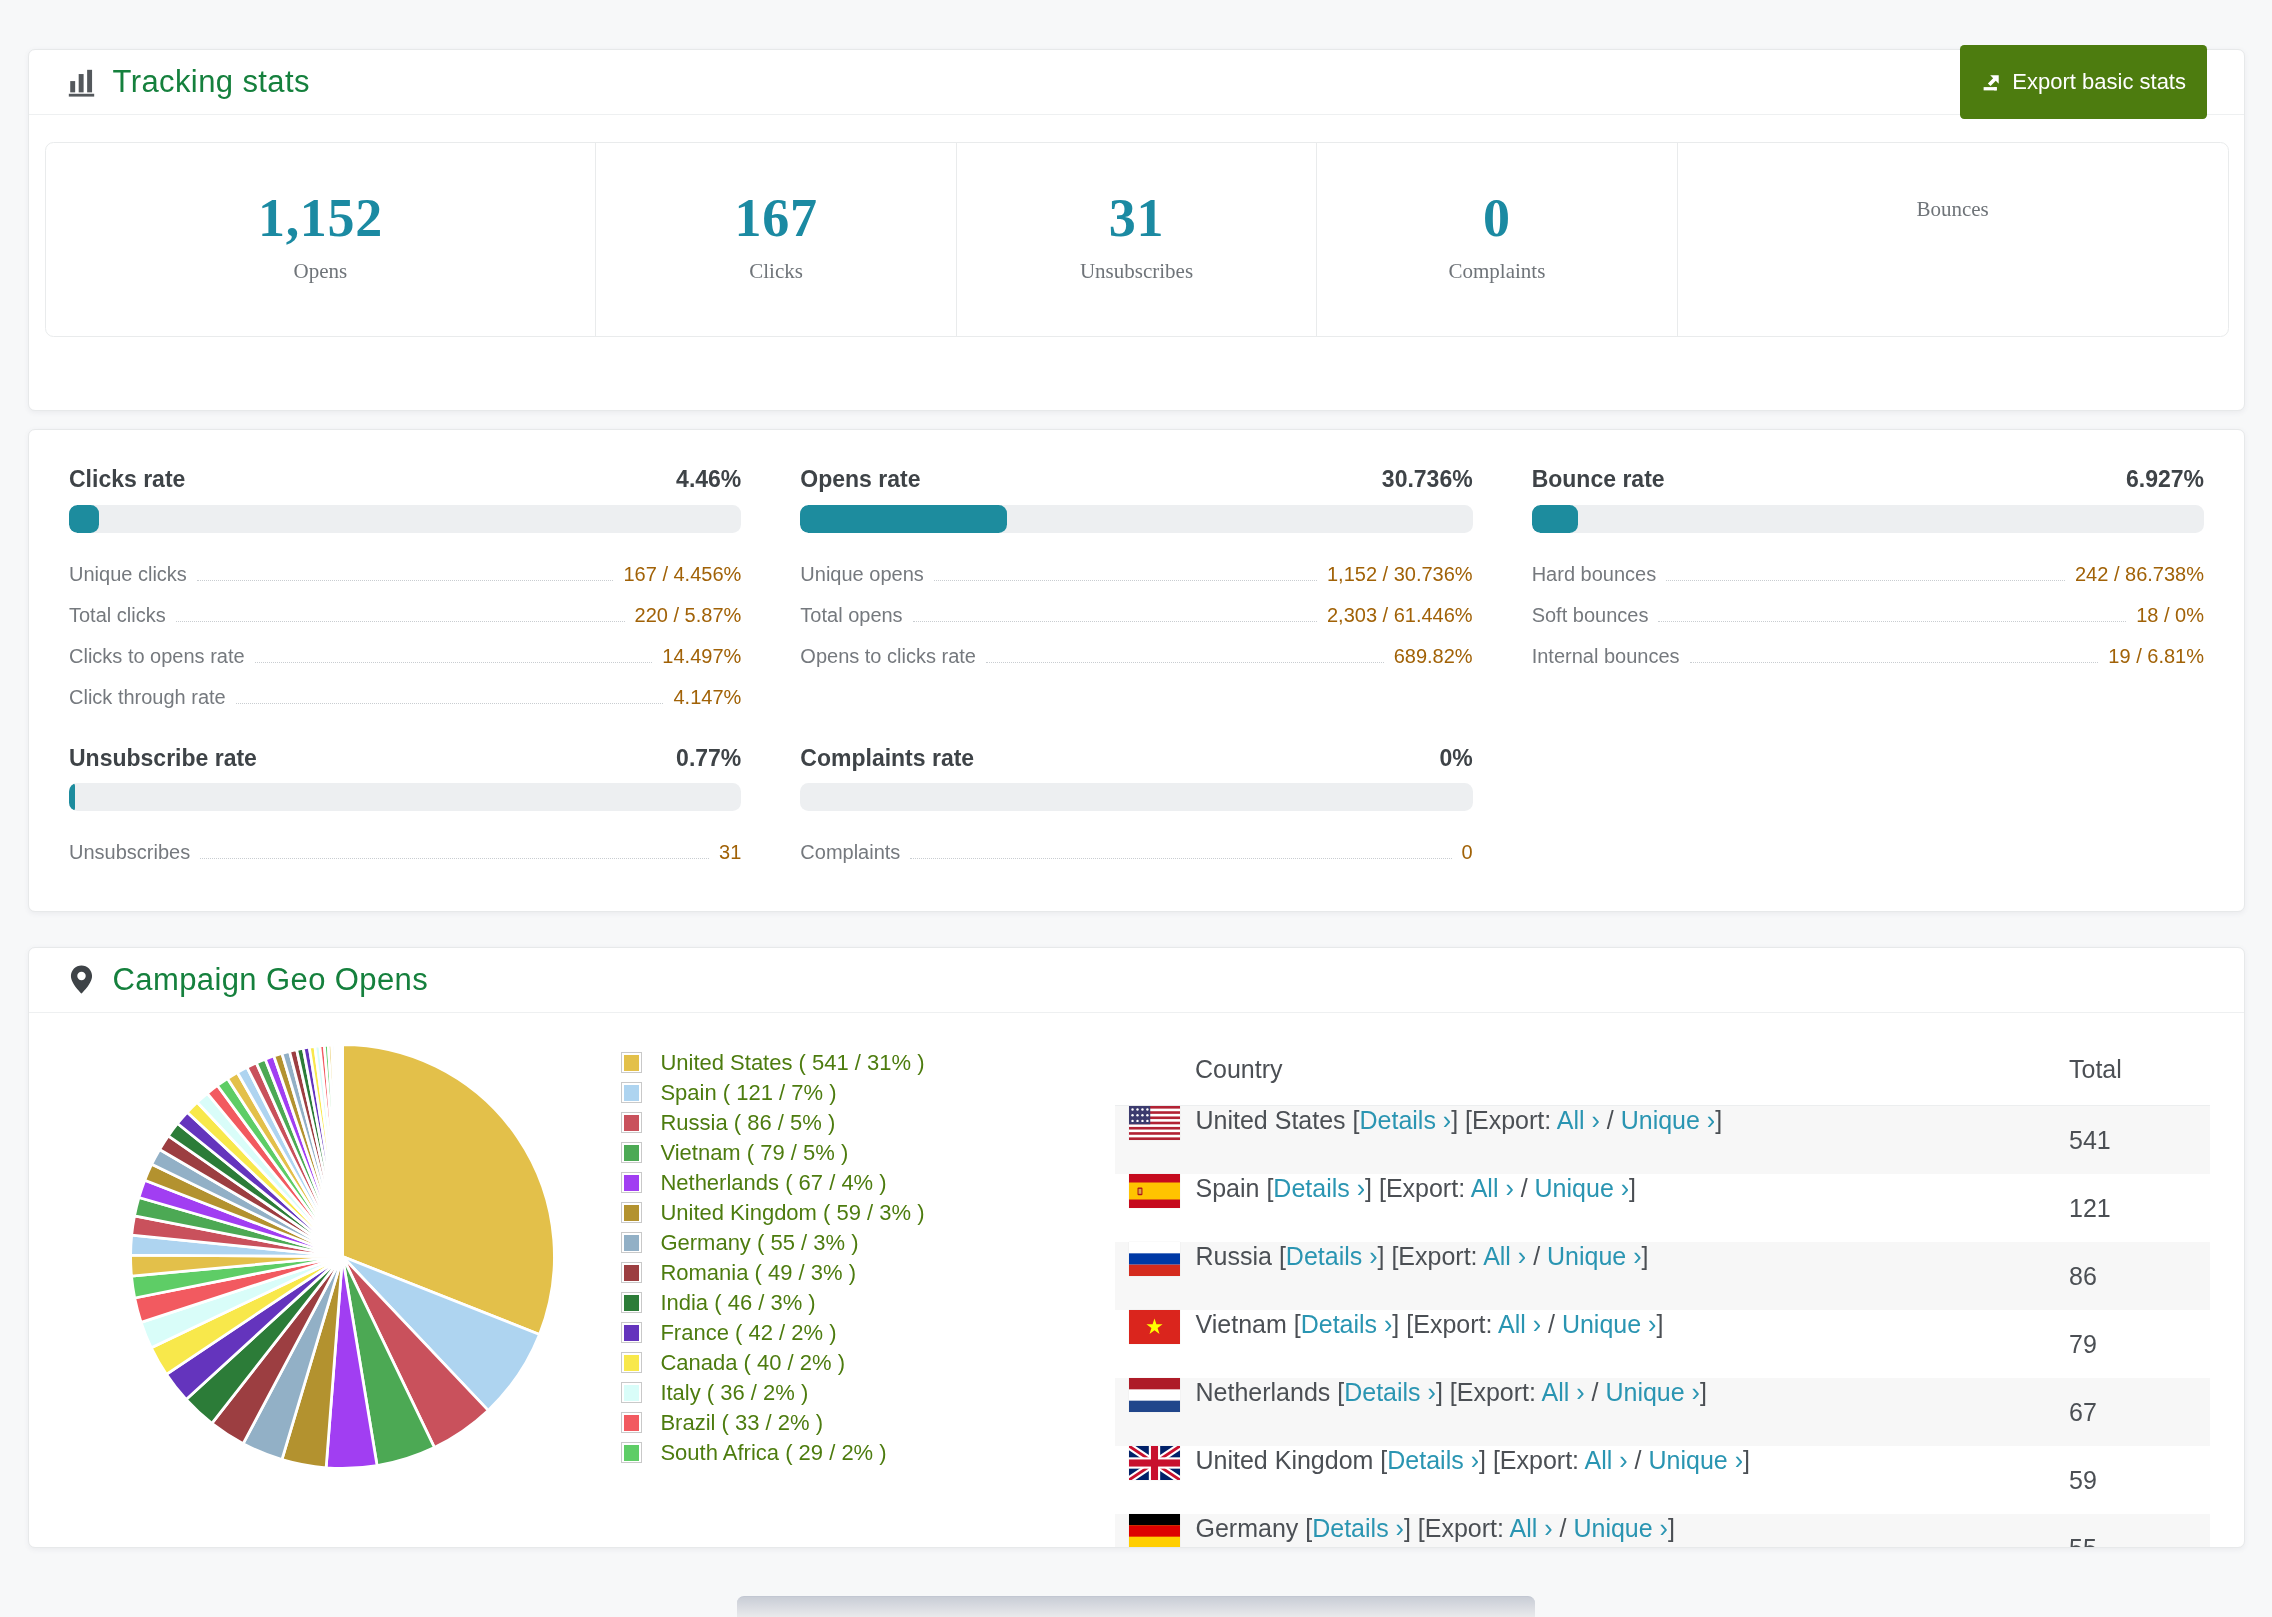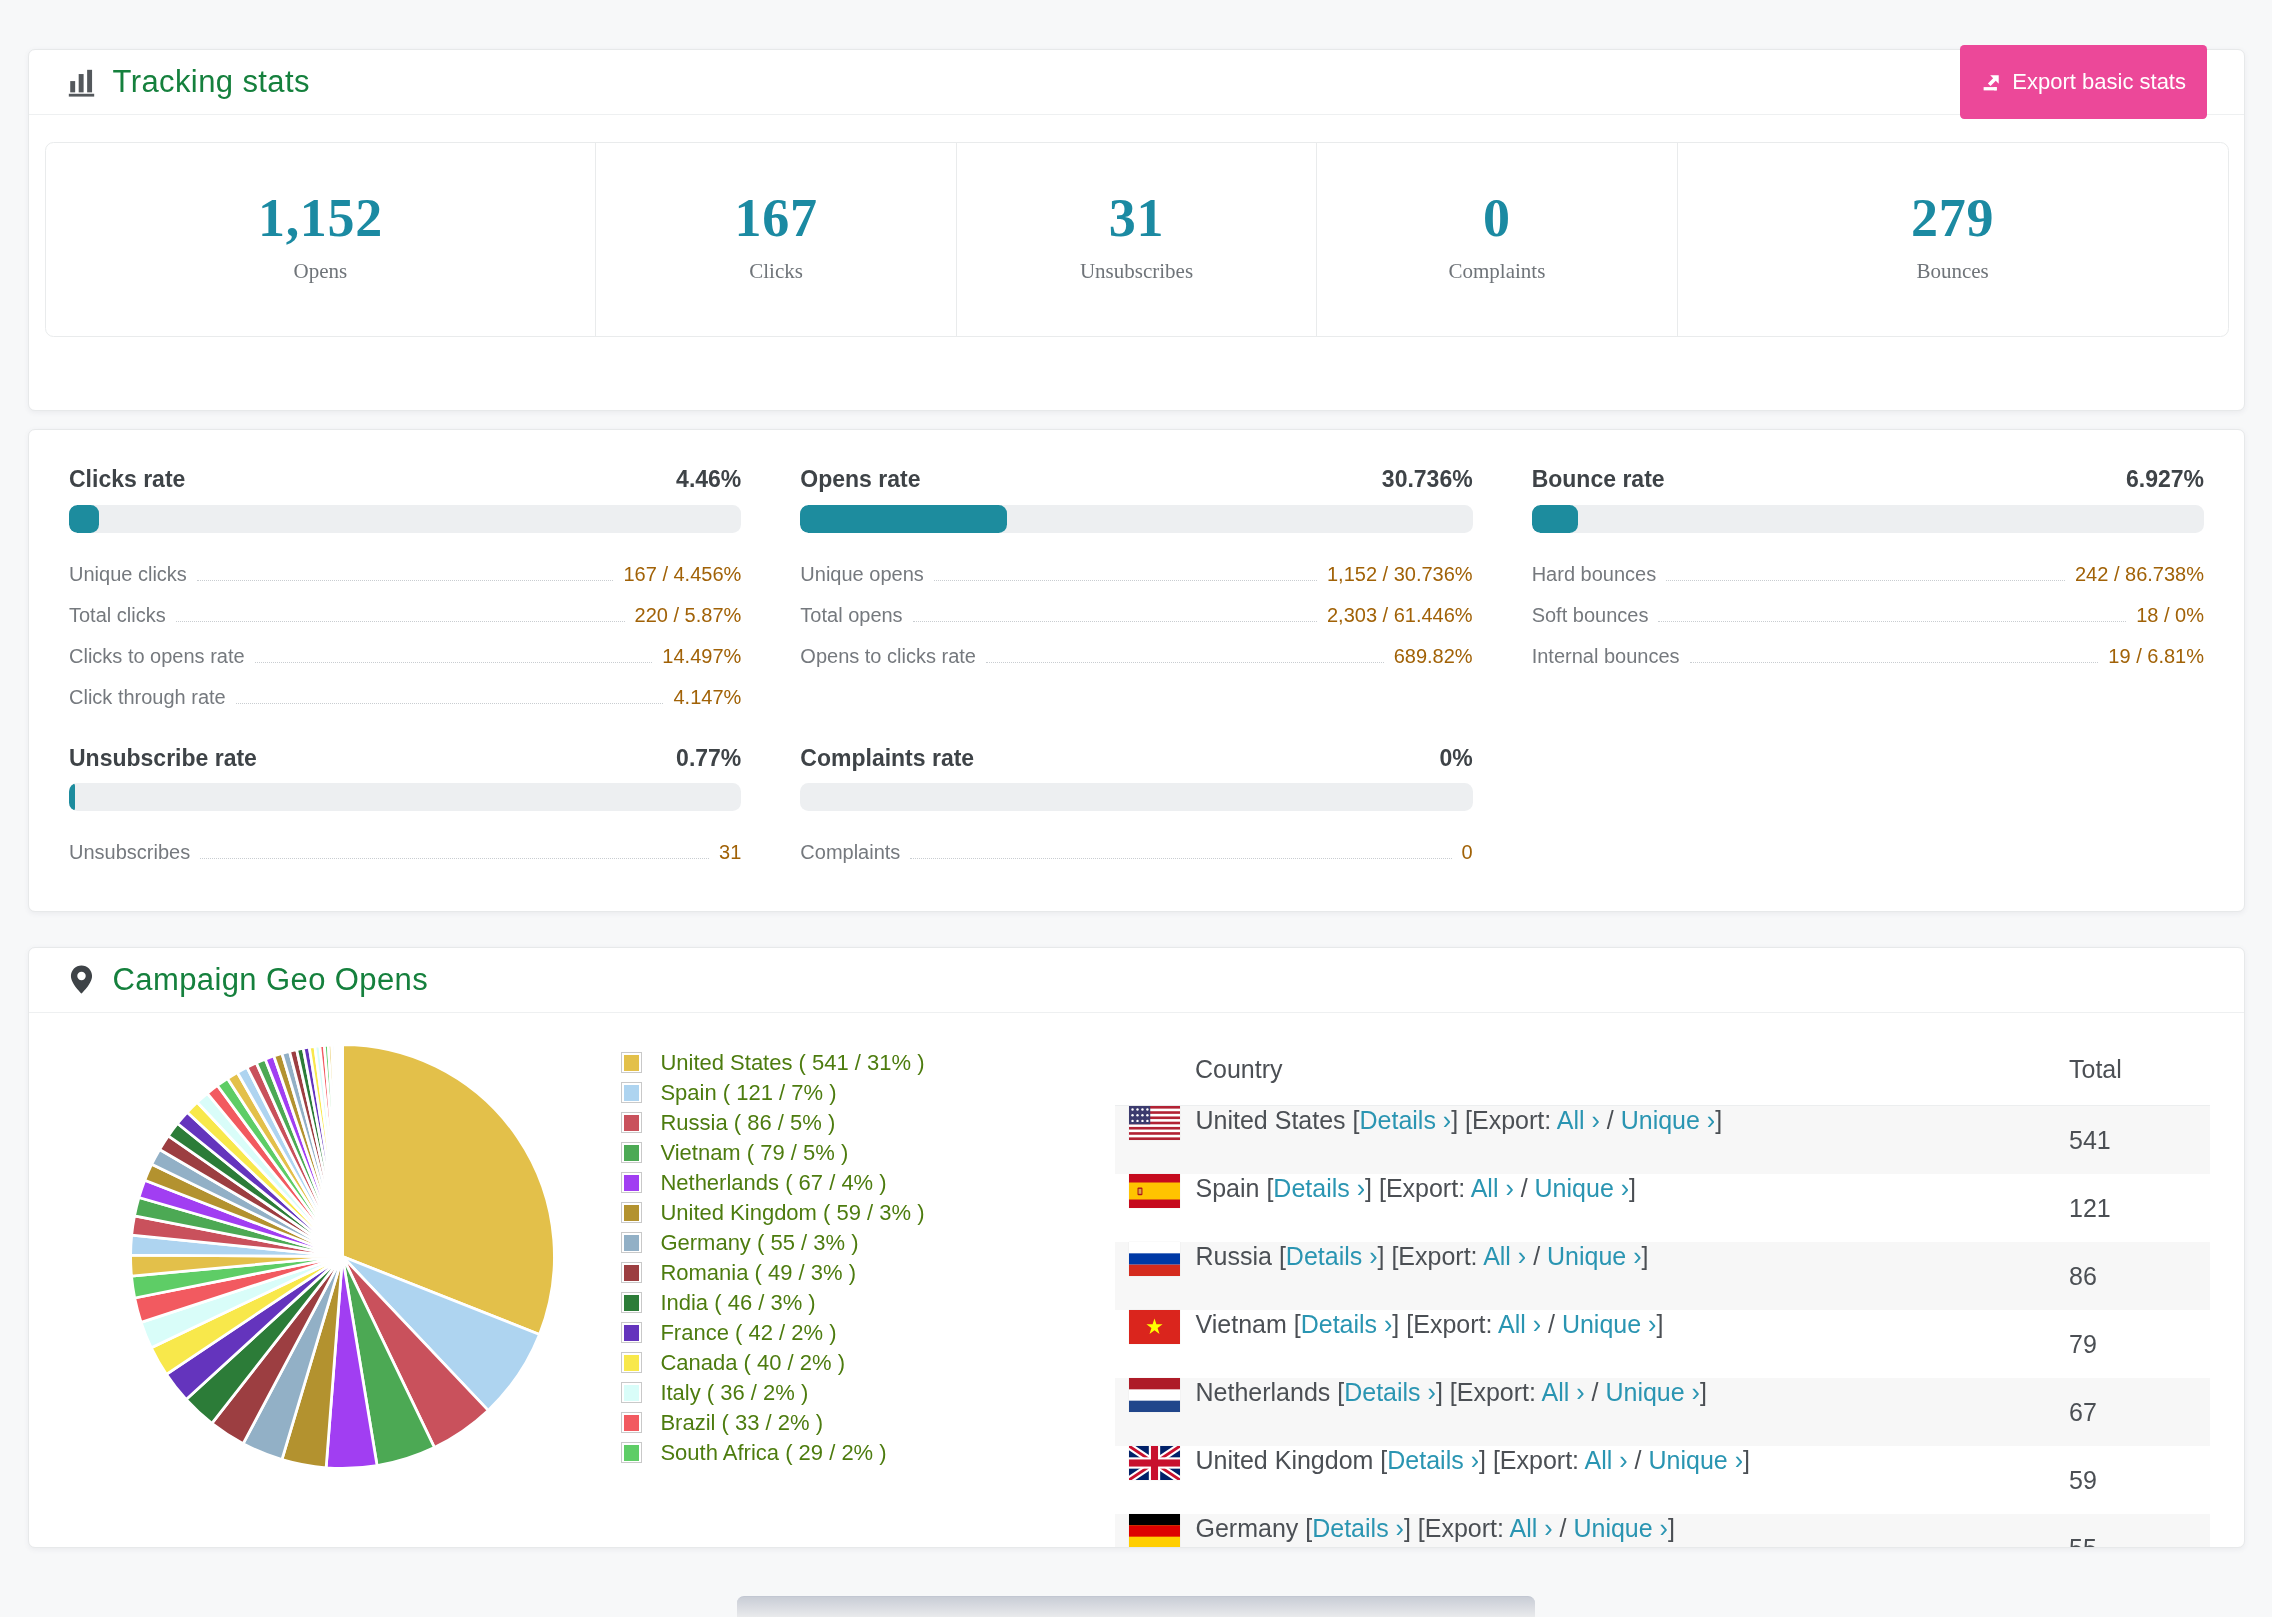--- a/index.html
+++ b/index.html
@@ -11,21 +11,21 @@
 
   
   .card-header { display:flex; align-items:center; height:65px; padding:0 37px;
     border-bottom:0.7px solid #eef0f1; }
   .card-title { font-size:31px; color:#15803d; letter-spacing:0.4px; }
   .hdr-icon { width:31px; height:31px; margin-right:15.5px; flex:none; }
   .spacer { flex:1; }
 
   
   #card-tracking { margin-top:49px; }
-  .export-btn { display:flex; align-items:center; gap:10px; background:#ec4899;
+  .export-btn { display:flex; align-items:center; gap:10px; background:#4d7c0f;
     color:#fff; font-size:22px; border:none; border-radius:4.2px;
     padding:24px 21px; cursor:pointer; }
   .export-btn svg { width:21px; height:21px; }
   .stats-box { display:flex; border:0.7px solid #e9ebec; border-radius:8.5px;
     margin:27px 15.5px 73px;font-family:Liberation Serif, serif; }
   .stat-cell { flex:1; text-align:center; padding:44px 0 52px; }
   .stat-cell.wide { flex:1.53; }
   .stat-cell + .stat-cell { border-left:0.7px solid #e9ebec; }
   .stat-value { font-size:54px; font-weight:bold; color:#1b8aa2; letter-spacing:0.7px; }
   .stat-label { font-size:21px; color:#6f7479; margin-top:10px; }
@@ -115,21 +115,20 @@
       </div>
       <div class="stat-cell">
         <div class="stat-value">31</div>
         <div class="stat-label">Unsubscribes</div>
       </div>
       <div class="stat-cell">
         <div class="stat-value">0</div>
         <div class="stat-label">Complaints</div>
       </div>
       <div class="stat-cell wide">
-        <div class="stat-value">279</div>
         <div class="stat-label">Bounces</div>
       </div>
     </div>
 </div>
 
 <div class="card" id="card-rates">
   <div class="rates-grid">
       <div class="rate-group">
         <div class="rate-head">
           <span class="rate-title">Clicks rate</span>

